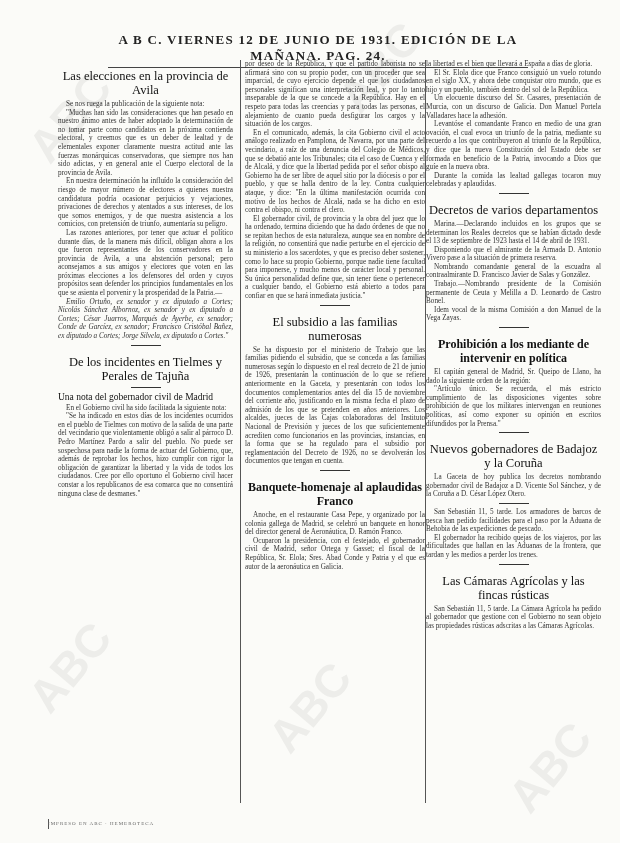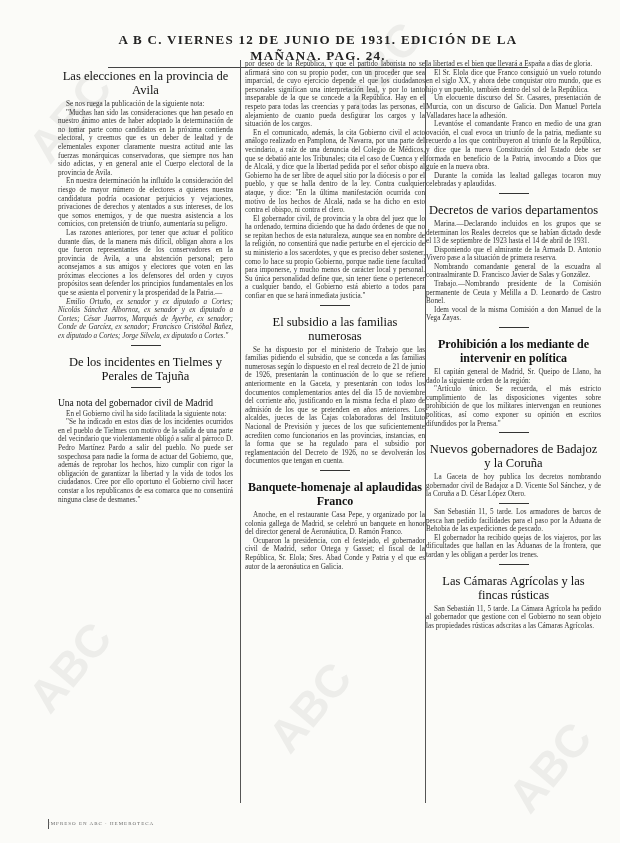--- a/index.html
+++ b/index.html
@@ -24,21 +24,21 @@
   }
   .c1 { left: 58px; width: 175px; }
   .c2 { left: 240px; width: 180px; border-left: 1px solid #555; padding-left: 4px; }
   .c3 { left: 425px; width: 175px; border-left: 1px solid #555; }
   .hl {
     font-family: "Liberation Serif", serif;
     font-size: 12.5px; line-height: 14px; text-align: center;
     color: #111; margin: 9px 0 3px; font-weight: normal;
   }
   .hl.bold { font-weight: bold; font-size: 12px; }
-  .subhl { font-size: 9.5px; line-height: 11px; text-align: left; color: #111; margin: 10px 0 1px; }
+  .subhl { font-size: 9.5px; line-height: 11px; text-align: left; color: #111; margin: 4px 0 1px; }
   p { margin: 0; text-indent: 8px; }
   .rule { width: 30px; height: 1px; background: #333; margin: 4px auto; }
   .it { font-style: italic; }
   .watermark {
     position: absolute; font-family: "Liberation Sans", sans-serif;
     font-size: 46px; color: rgba(120,120,120,0.10); font-weight: bold;
     transform: rotate(-50deg); pointer-events: none;
   }
   .bottom-strip {
     position: absolute; left: 48px; bottom: 16px; width: 520px; height: 6px;
@@ -102,21 +102,21 @@
     <p>Idem vocal de la misma Comisión a don Manuel de la Vega Zayas.</p>
     <div class="rule"></div>
     <div class="hl bold">Prohibición a los mediante de intervenir en política</div>
     <p>El capitán general de Madrid, Sr. Queipo de Llano, ha dado la siguiente orden de la región:</p>
     <p>"Artículo único. Se recuerda, el más estricto cumplimiento de las disposiciones vigentes sobre prohibición de que los militares intervengan en reuniones políticas, así como exponer su opinión en escritos difundidos por la Prensa."</p>
     <div class="rule"></div>
     <div class="hl">Nuevos gobernadores de Badajoz y la Coruña</div>
     <p>La Gaceta de hoy publica los decretos nombrando gobernador civil de Badajoz a D. Vicente Sol Sánchez, y de la Coruña a D. César López Otero.</p>
     <div class="rule"></div>
     <p>San Sebastián 11, 5 tarde. Los armadores de barcos de pesca han pedido facilidades para el paso por la Aduana de Behobia de las expediciones de pescado.</p>
-    <p>El gobernador ha recibido quejas de los viajeros, por las dificultades que hallan en las Aduanas de la frontera, que tardan y les obligan a perder los trenes.</p>
+    <p>El gobernador ha recibido quejas de los viajeros, por las dificultades que hallan en las Aduanas de la frontera, que tardan y les medios a perder los trenes.</p>
     <div class="rule"></div>
     <div class="hl">Las Cámaras Agrícolas y las fincas rústicas</div>
     <p>San Sebastián 11, 5 tarde. La Cámara Agrícola ha pedido al gobernador que gestione con el Gobierno no sean objeto las propiedades rústicas adscritas a las Cámaras Agrícolas.</p>
   </div>
 
   <div class="edge-mark"></div>
   <div class="bottom-strip">IMPRESO EN ABC · HEMEROTECA</div>
 </div>
 
 </body></html>

